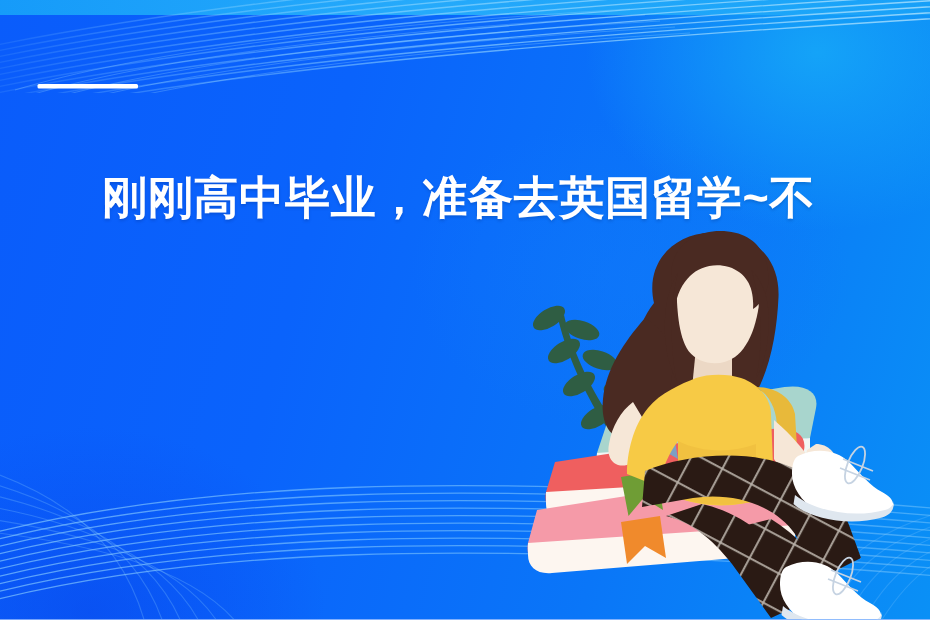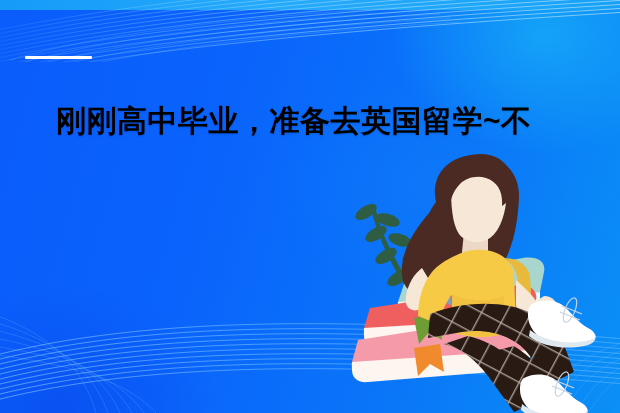--- a/index.html
+++ b/index.html
@@ -75,22 +75,22 @@
     height: 3px;
     background: #ffffff;
     border-radius: 1px;
   }
 
   
   .headline {
     position: absolute;
     left: 56px;
     top: 101px;
-    margin: 0;
-    color: #000000;
+    margin: 12px;
+    color: #ffffff;
     font-size: 30px;
     font-weight: 700;
     letter-spacing: .5px;
     line-height: 40px;
     white-space: nowrap;
     text-shadow: 0 1px 2px rgba(0,20,80,.18);
   }
 
   
   .illustration {

